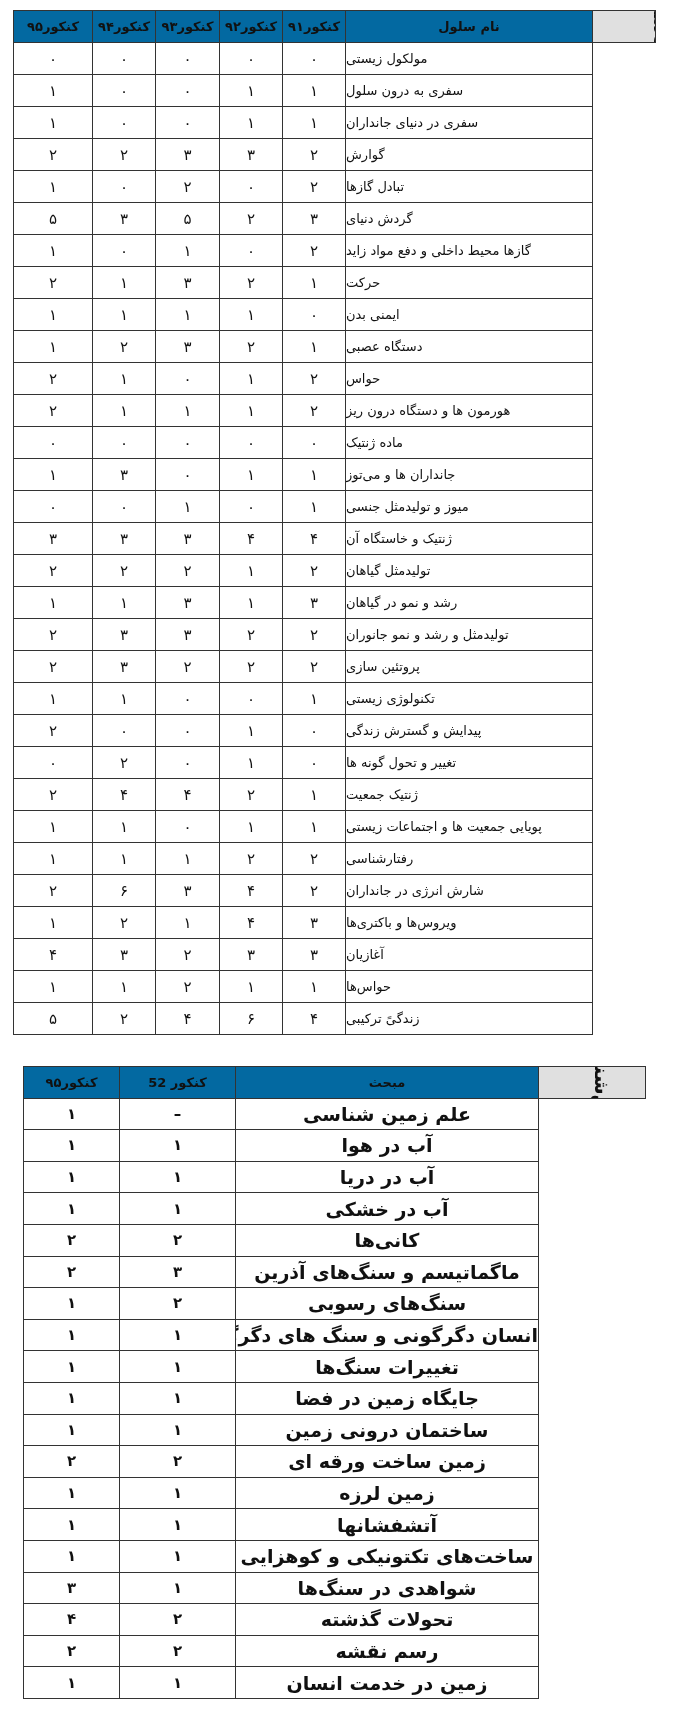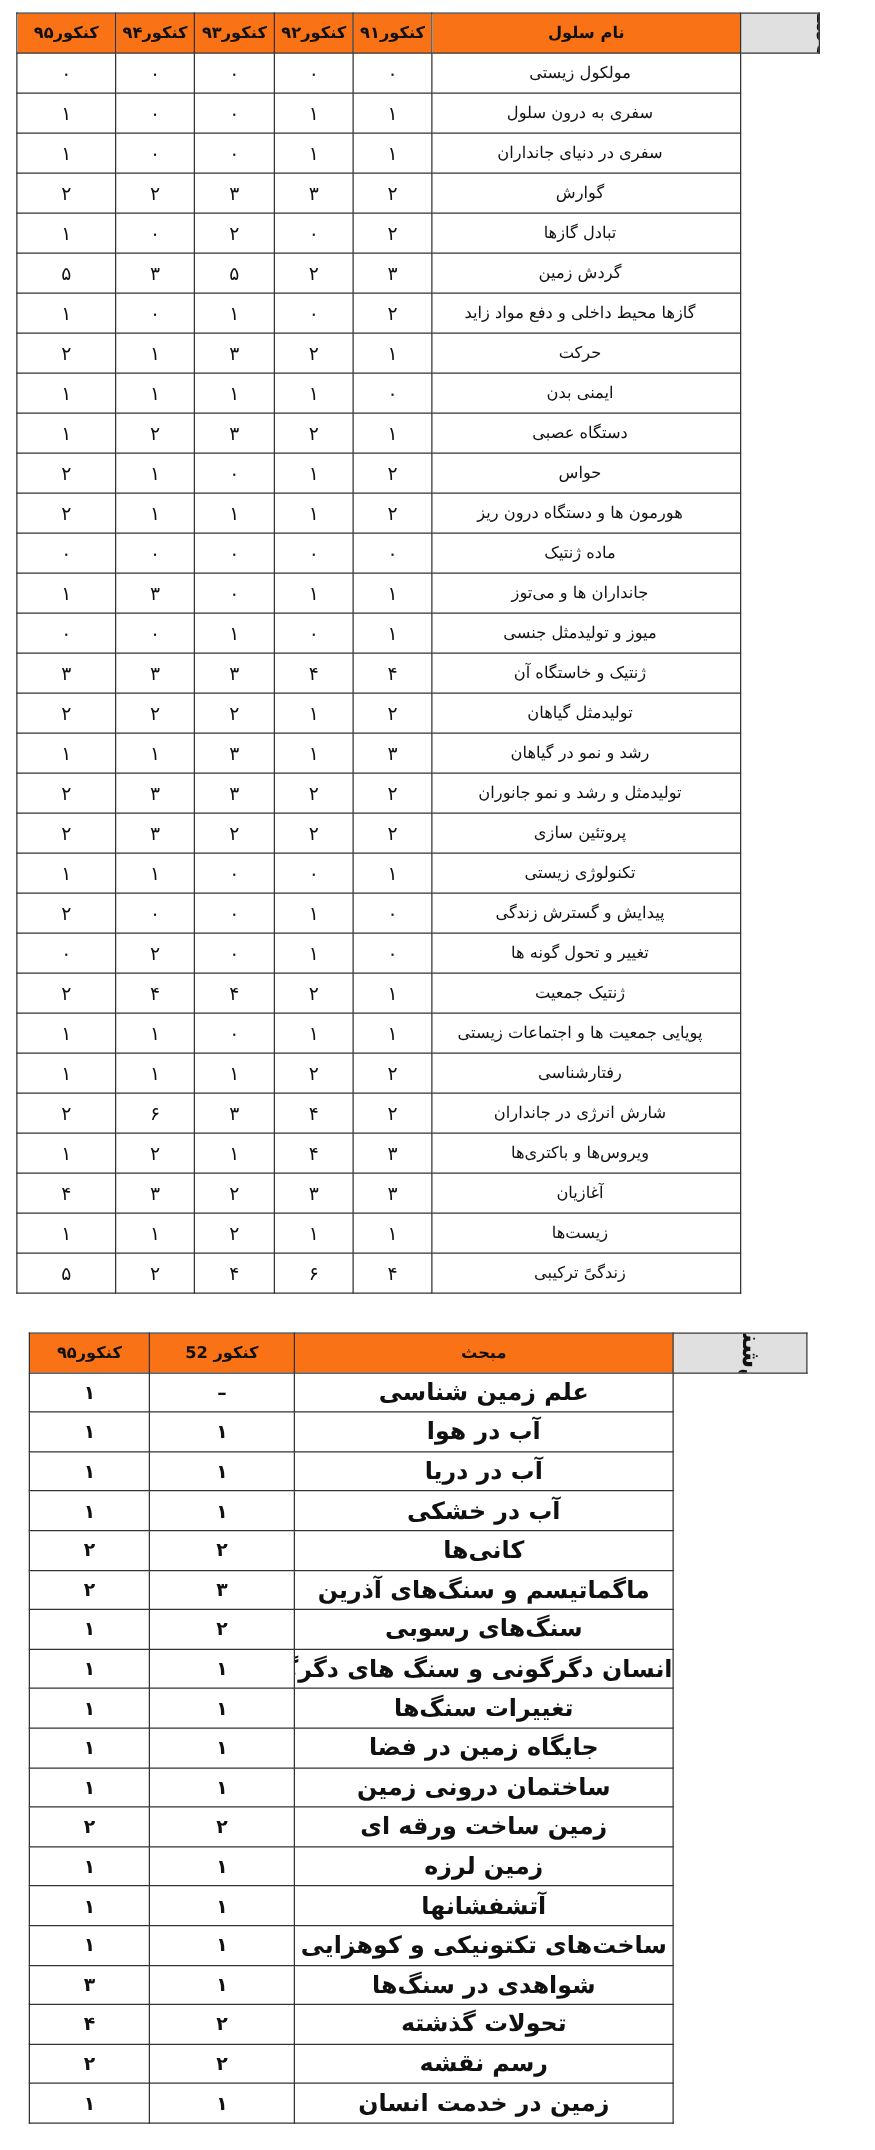--- a/index.html
+++ b/index.html
@@ -1,25 +1,25 @@
 <!DOCTYPE html>
 <html><head>
 <meta charset="utf-8">
 <style>
   html, body { margin: 0; padding: 0; background: #ffffff; }
   body { width: 700px; height: 1720px; position: relative; overflow: hidden;
          font-family: "DejaVu Sans", sans-serif; color: #111; }
   table { border-collapse: collapse; position: absolute; table-layout: fixed; }
   td, th { border: 1.5px solid #333; padding: 0; overflow: hidden; white-space: nowrap; }
-  th { background: #f97316; font-weight: bold; font-size: 13px; text-align: center; direction: rtl; }
+  th { background: #0369a1; font-weight: bold; font-size: 13px; text-align: center; direction: rtl; }
   .t1 { left: 13px; top: 10px; width: 642px; }
   .t1 th, .t1 td { height: 31px; }
   .t1 th { height: 30px; }
   .t1 td.num { text-align: center; font-size: 15px; }
-  .t1 td.name { text-align: center; direction: rtl; padding-right: 10px; font-size: 13px; }
+  .t1 td.name { text-align: left; direction: rtl; padding-right: 10px; font-size: 13px; }
   .side { background: #e0e0e0; text-align: center; vertical-align: middle; }
   .side-label { display: inline-block; transform: rotate(90deg); font-weight: bold; font-size: 20px;
                 white-space: nowrap; direction: rtl; }
   .t2 { left: 23px; top: 1066px; width: 622px; }
   .t2 th, .t2 td { height: 30.6px; }
   .t2 th { height: 30px; }
   .t2 td.num { text-align: center; font-size: 15px; font-weight: bold; }
   .t2 td.name { text-align: center; direction: rtl; font-size: 19px; font-weight: bold; }
 </style>
 </head>
@@ -88,21 +88,21 @@
         <td class="num">۰</td>
         <td class="num">۲</td>
         <td class="name">تبادل گازها</td>
       </tr>
       <tr>
         <td class="num">۵</td>
         <td class="num">۳</td>
         <td class="num">۵</td>
         <td class="num">۲</td>
         <td class="num">۳</td>
-        <td class="name">گردش زمین</td>
+        <td class="name">گردش دنیای</td>
       </tr>
       <tr>
         <td class="num">۱</td>
         <td class="num">۰</td>
         <td class="num">۱</td>
         <td class="num">۰</td>
         <td class="num">۲</td>
         <td class="name">گازها محیط داخلی و دفع مواد زاید</td>
       </tr>
       <tr>
@@ -280,21 +280,21 @@
         <td class="num">۳</td>
         <td class="num">۳</td>
         <td class="name">آغازیان</td>
       </tr>
       <tr>
         <td class="num">۱</td>
         <td class="num">۱</td>
         <td class="num">۲</td>
         <td class="num">۱</td>
         <td class="num">۱</td>
-        <td class="name">زیست‌ها</td>
+        <td class="name">حواس‌ها</td>
       </tr>
       <tr>
         <td class="num">۵</td>
         <td class="num">۲</td>
         <td class="num">۴</td>
         <td class="num">۶</td>
         <td class="num">۴</td>
         <td class="name">زندگیً ترکیبی</td>
       </tr>
     </tbody>

